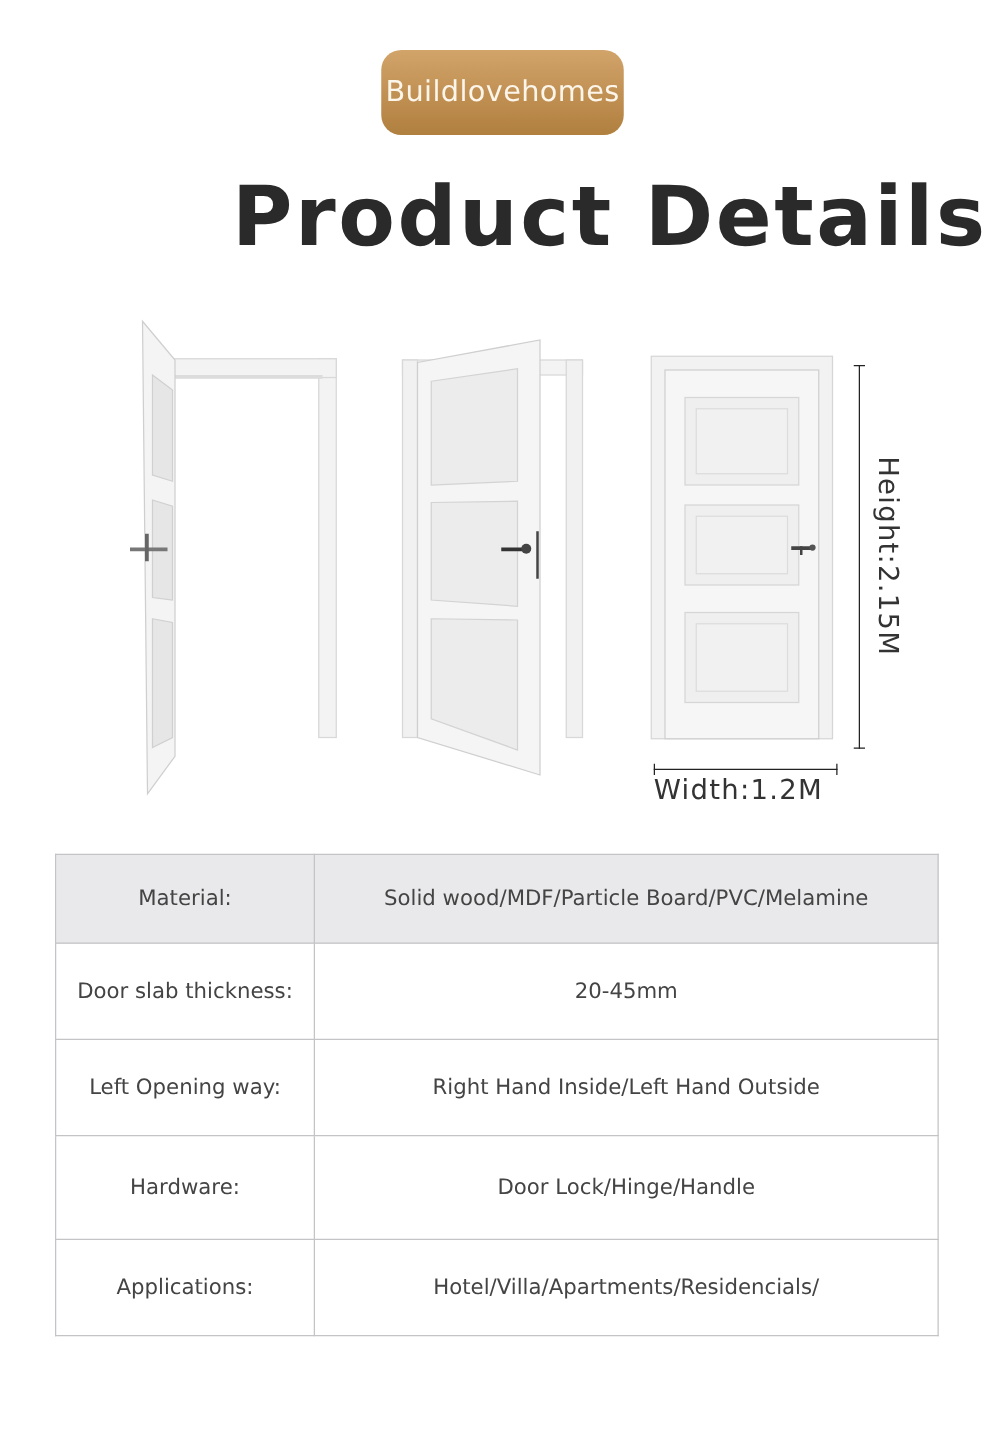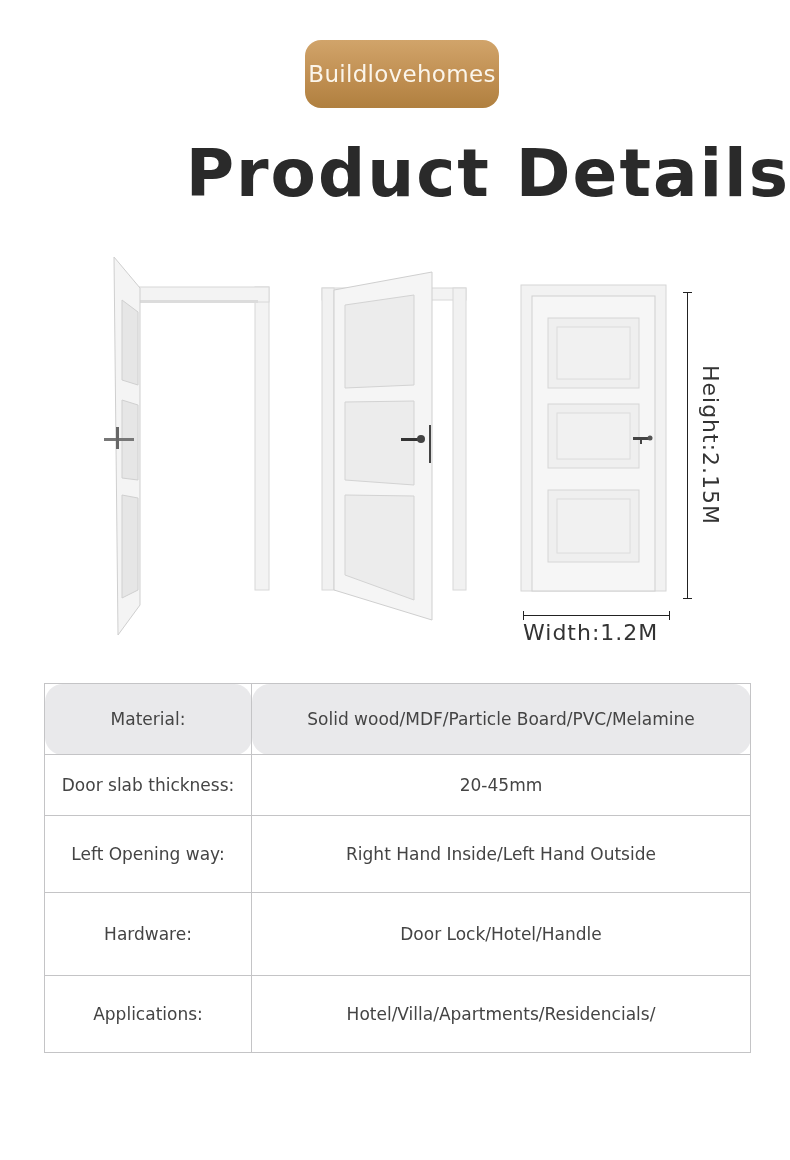--- a/index.html
+++ b/index.html
@@ -19,21 +19,21 @@
     font-size:22px; color:#333; white-space:nowrap; letter-spacing:1px; }
   .dim-w-line { position:absolute; left:523px; top:615px; width:147px; height:1px; background:#222; }
   .dim-w-cap1 { position:absolute; left:523px; top:611px; width:1px; height:9px; background:#222; }
   .dim-w-cap2 { position:absolute; left:669px; top:611px; width:1px; height:9px; background:#222; }
   .dim-w-label { position:absolute; left:523px; top:620px; width:148px; text-align:left;
     font-size:22px; color:#333; letter-spacing:1px; }
   table.spec { position:absolute; left:44px; top:683px; width:707px; border-collapse:collapse;
     font-size:17px; color:#444; }
   table.spec td { border:1px solid #c4c4c6; text-align:center; vertical-align:middle; padding:0; }
   table.spec td.label { width:206px; }
-  table.spec tr.shaded td { background:#e9e9eb;border-radius:18px; }
+  table.spec tr.shaded td { background:#e9e9eb; }
 </style>
 </head>
 <body>
 
 <div class="brand-badge">
   <span>Buildlovehomes</span>
 </div>
 
 <div class="page-title">Product Details</div>
 
@@ -90,30 +90,30 @@
 <div class="dim-w-cap1"></div>
 <div class="dim-w-cap2"></div>
 <div class="dim-w-label">Width:1.2M</div>
 
 <table class="spec">
   <tbody>
     <tr class="shaded" style="height:71px">
       <td class="label">Material:</td>
       <td>Solid wood/MDF/Particle Board/PVC/Melamine</td>
     </tr>
-    <tr style="height:61px">
+    <tr style="height:77px">
       <td class="label">Door slab thickness:</td>
       <td>20-45mm</td>
     </tr>
     <tr style="height:77px">
       <td class="label">Left Opening way:</td>
       <td>Right Hand Inside/Left Hand Outside</td>
     </tr>
     <tr style="height:83px">
       <td class="label">Hardware:</td>
-      <td>Door Lock/Hotel/Handle</td>
+      <td>Door Lock/Hinge/Handle</td>
     </tr>
     <tr style="height:77px">
       <td class="label">Applications:</td>
       <td>Hotel/Villa/Apartments/Residencials/</td>
     </tr>
   </tbody>
 </table>
 
 </body></html>

